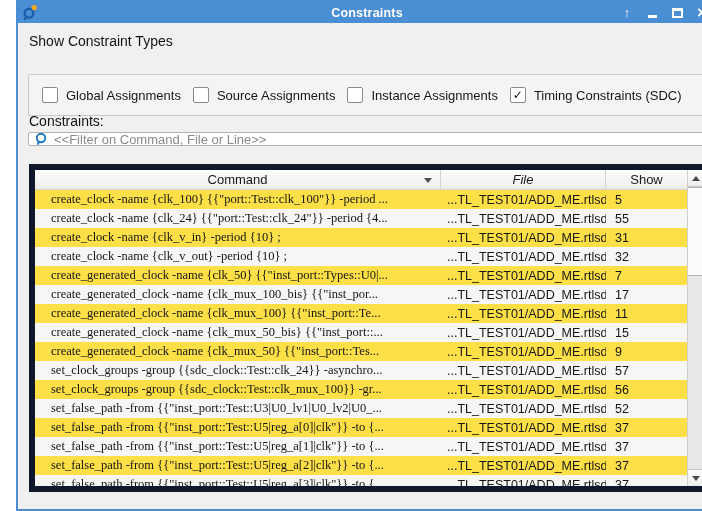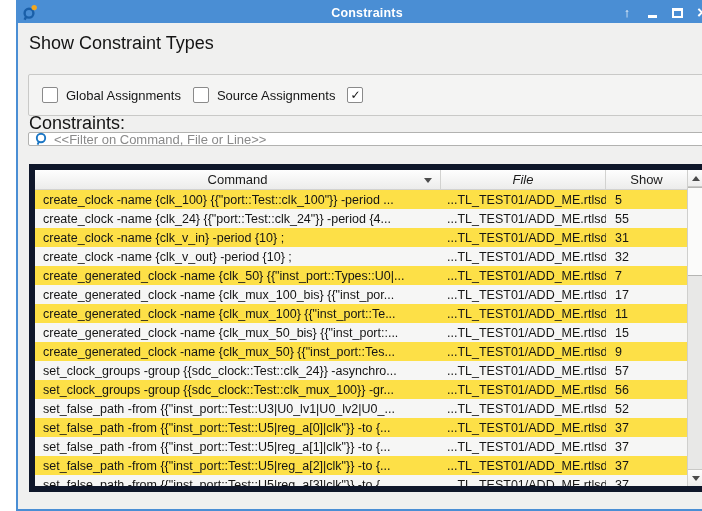--- a/index.html
+++ b/index.html
@@ -23,21 +23,21 @@
     position:absolute;left:0;right:0;text-align:center;
     font-weight:bold;font-size:12.5px;letter-spacing:.2px;pointer-events:none;
   }
   .controls{position:absolute;right:6px;top:0;height:21px;display:flex;align-items:center;gap:9px;}
   .ctl{width:16px;height:16px;display:flex;align-items:center;justify-content:center;color:#fff;cursor:default;}
   .ctl-shade{font-size:13px;font-weight:bold;line-height:1;}
   .min-bar{width:9px;height:3px;background:#fff;margin-top:7px;}
   .max-box{width:9px;height:8px;border:2px solid #fff;border-top-width:3px;box-sizing:content-box;width:7px;height:5px;}
   .ctl-close{font-size:17px;font-weight:bold;line-height:1;}
   
-  .heading{position:absolute;left:11px;font-size:18px;color:#141414;}
+  .heading{position:absolute;left:11px;font-size:14px;color:#141414;}
   #h-types{top:31px;}
   #h-constraints{top:111px;}
   
   .groupbox{
     position:absolute;left:10px;top:72px;width:681px;height:42px;box-sizing:border-box;
     border:1px solid #c9c9c7;background:#f4f4f3;border-radius:2px;
     display:flex;align-items:center;padding:0 10px 0 13px;gap:12px;
   }
   .cb-item{display:flex;align-items:center;gap:8px;font-size:13px;white-space:nowrap;cursor:default;}
   .cb{
@@ -72,21 +72,21 @@
   .th-file{width:165px;border-right:1px solid #d2d2d0;font-style:italic;}
   .th-line{flex:1;}
   .sort-arrow{
     position:absolute;right:8px;top:8px;width:0;height:0;
     border-left:4px solid transparent;border-right:4px solid transparent;border-top:5px solid #4d4d4d;
   }
   .tbody{flex:1;overflow:hidden;}
   .trow{height:19px;display:flex;align-items:center;font-size:12.5px;color:#151515;}
   .trow:nth-child(even){background:#f6f6f5;}
   .cell{box-sizing:border-box;white-space:nowrap;overflow:hidden;}
-  .c-cmd{width:406px;padding-left:8px;}
+  .c-cmd{width:406px;padding-left:16px;font-family:Liberation Serif, serif;}
   .c-file{width:165px;padding-left:6px;}
   .c-line{flex:1;padding-left:9px;}
   
   .vscroll{width:15px;flex:none;display:flex;flex-direction:column;background:#e8e8e7;border-left:1px solid #cfcfcd;}
   .sb-btn{
     height:16px;flex:none;background:linear-gradient(#fdfdfd,#ededec);
     display:flex;align-items:center;justify-content:center;
   }
   .sb-up{border-bottom:1px solid #c9c9c7;}
   .sb-down{border-top:1px solid #c9c9c7;}
@@ -131,21 +131,26 @@
   <div class="groupbox">
     <label class="cb-item">
       <span class="cb"></span>
       <span>Global Assignments</span>
     </label>
     <label class="cb-item">
       <span class="cb"></span>
       <span>Source Assignments</span>
     </label>
     <label class="cb-item">
+      <span class="cb"></span>
+      <span>Instance Assignments</span>
+    </label>
+    <label class="cb-item">
       <span class="cb">✓</span>
+      <span>Timing Constraints (SDC)</span>
     </label>
   </div>
 
   <div class="heading" id="h-constraints">Constraints:</div>
 
   <div class="filterbox">
     <span style="display:flex;">
       <svg width="15" height="15" viewBox="0 0 15 15">
         <circle cx="7" cy="6" r="4.2" fill="none" stroke="#1b76c4" stroke-width="1.9"></circle>
         <line x1="5" y1="9.4" x2="3.6" y2="12.6" stroke="#1b76c4" stroke-width="1.9"></line>

